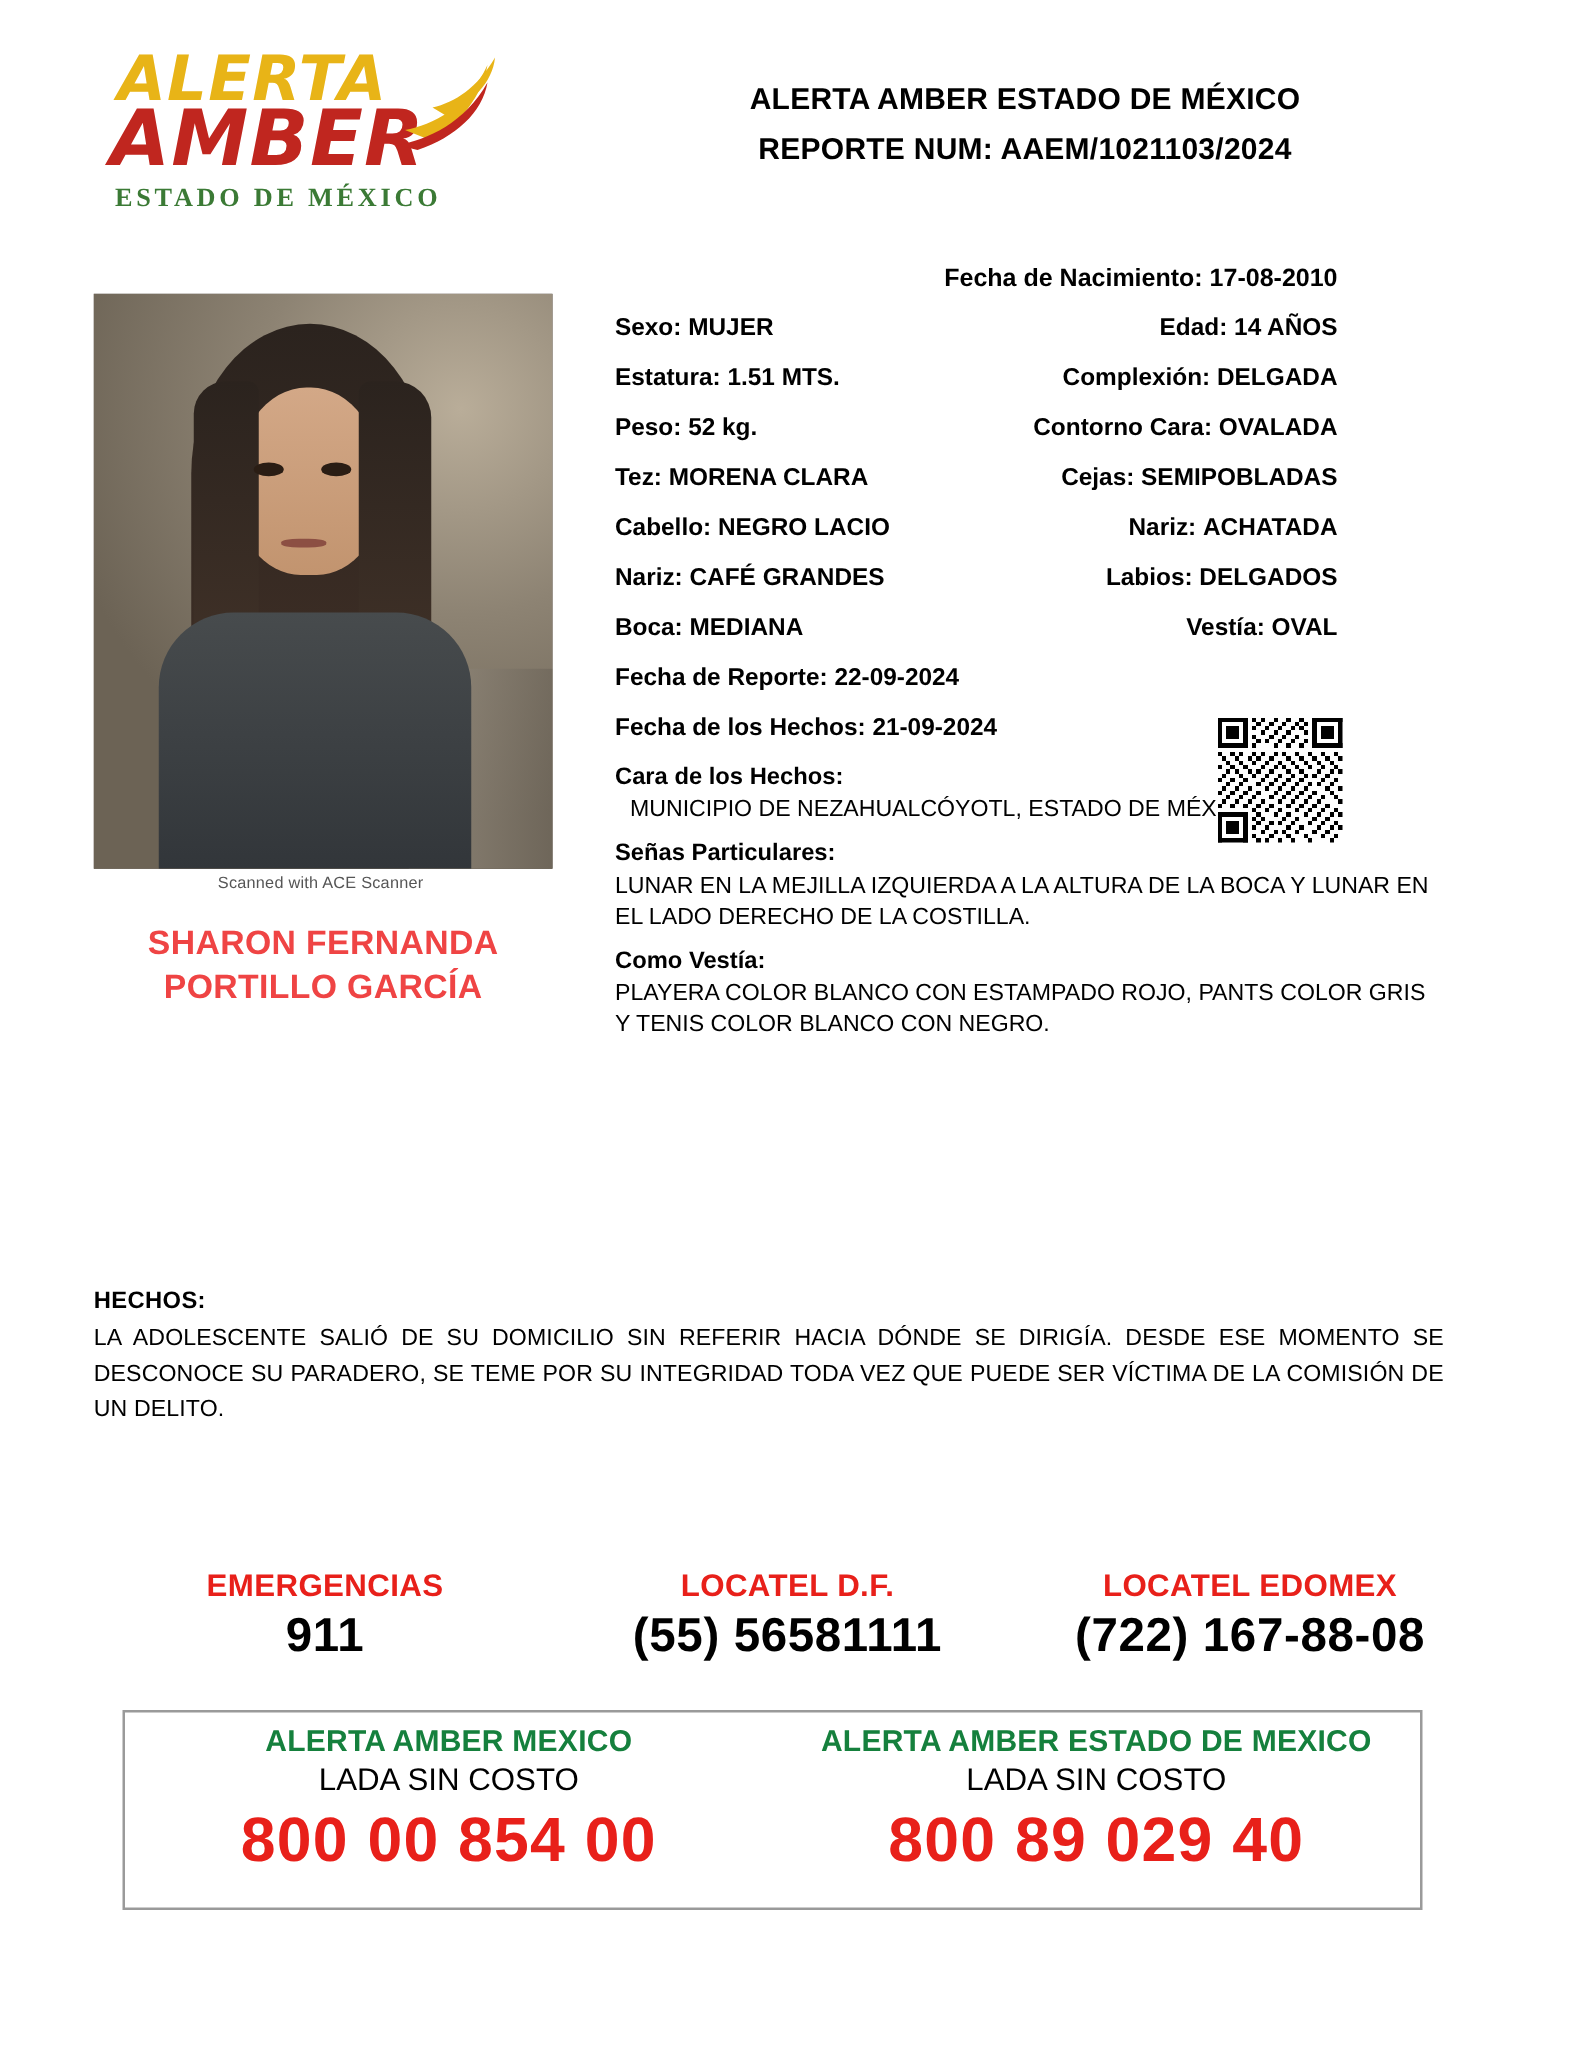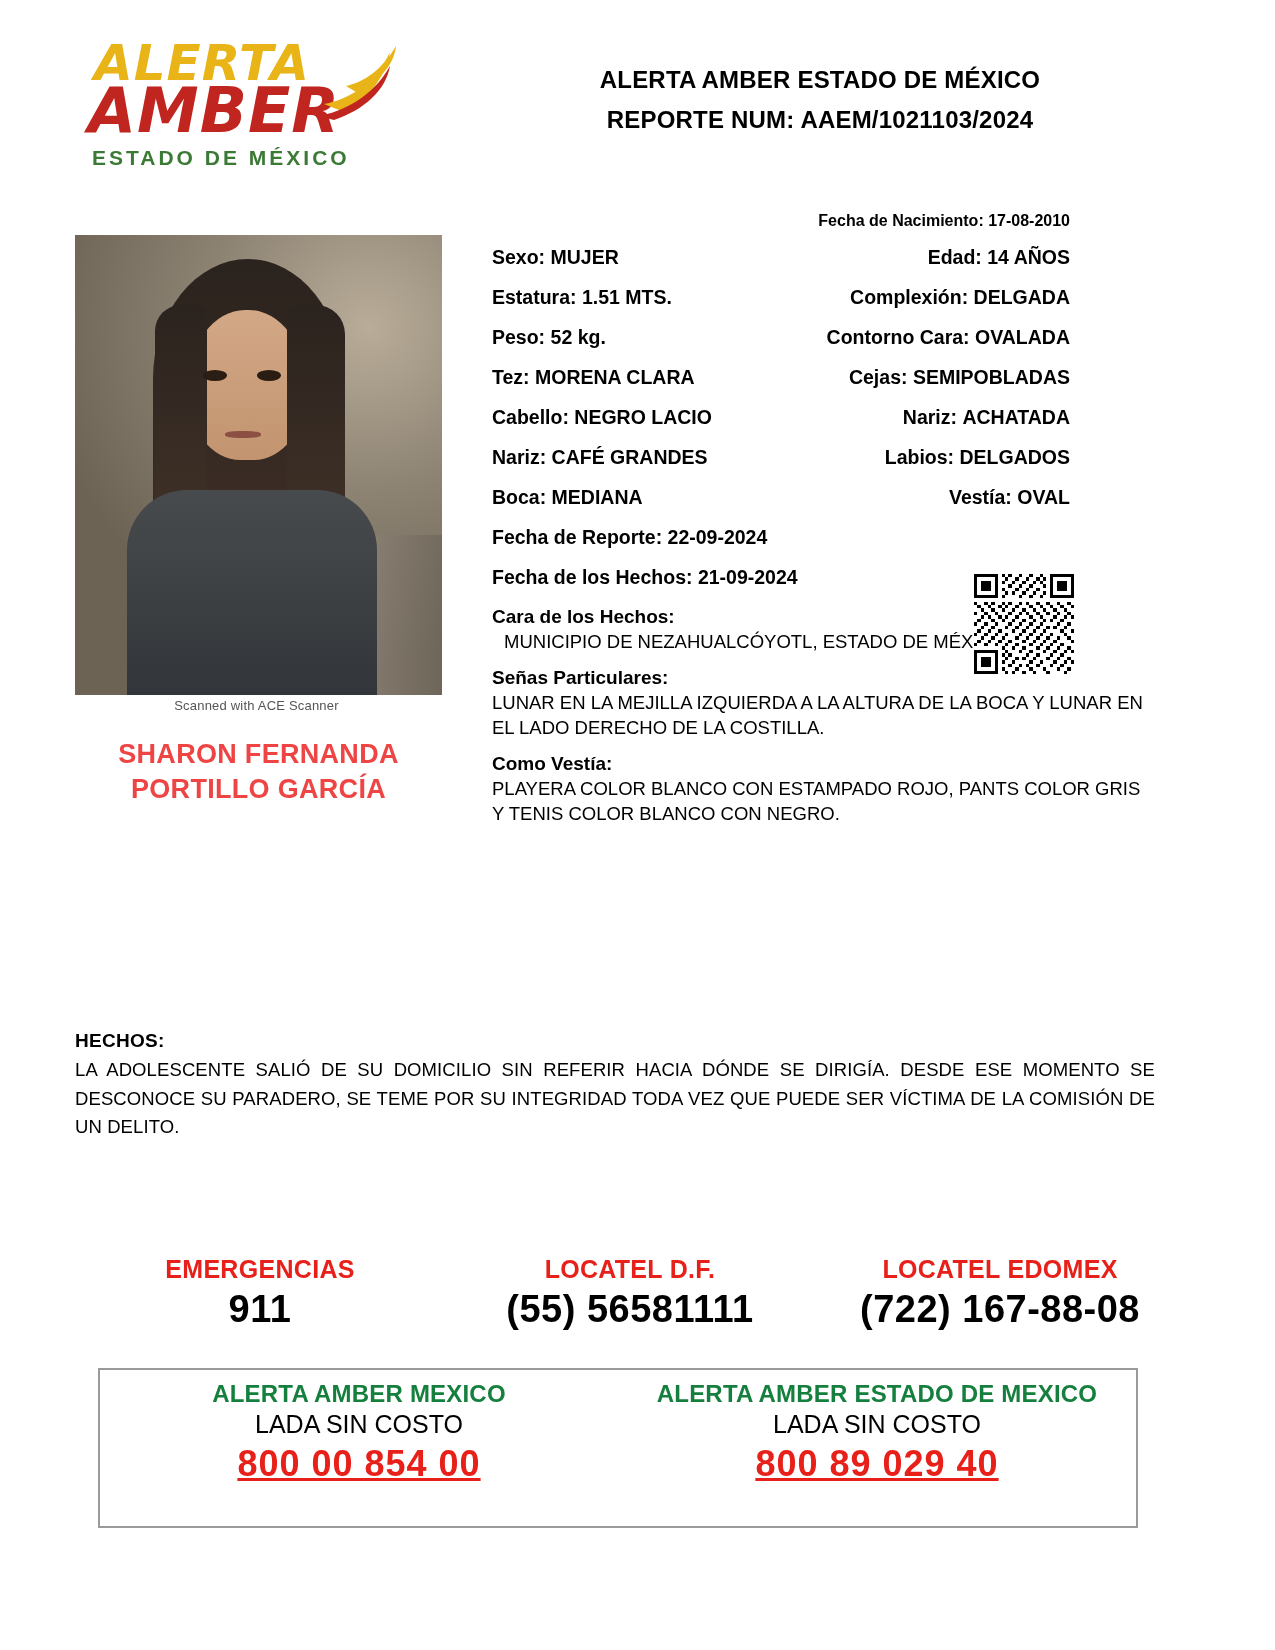--- a/index.html
+++ b/index.html
@@ -49,21 +49,21 @@
     margin-top: -6px;
   }
   .logo-swoosh {
     position: absolute;
     right: -14px;
     top: 2px;
     width: 86px;
     height: 78px;
   }
   .logo-sub {
-    font-family: Liberation Sans, sans-serif;
+    font-family: Liberation Serif, serif;
     font-weight: 700;
     font-size: 21px;
     letter-spacing: 3px;
     color: #3b7a35;
     margin-top: 6px;
     text-align: left;
     margin-left: 4px;
   }
   .header-titles {
     position: absolute;
@@ -163,21 +163,21 @@
   
   .data {
     position: absolute;
     left: 492px;
     top: 212px;
     width: 660px;
   }
   .dob {
     text-align: right;
     font-weight: 700;
-    font-size: 16px;
+    font-size: 20px;
     padding-right: 82px;
     margin-bottom: 16px;
   }
   .row {
     display: flex;
     justify-content: space-between;
     font-size: 19.5px;
     margin-bottom: 17px;
     white-space: nowrap;
   }
@@ -279,24 +279,23 @@
     font-size: 24px;
     letter-spacing: .2px;
   }
   .footer-sub {
     font-size: 25px;
     margin-top: 2px;
   }
   .footer-num {
     color: #e8201a;
     font-weight: 700;
-    font-size: 36px;
+    font-size: 50px;
     margin-top: 4px;
     letter-spacing: 1px;
-    text-decoration: underline;
   }
 </style>
 </head>
 <body>
 
 <div class="header">
 
   <div class="logo-block">
     <div style="position:relative;">
       <div class="logo-alerta">ALERTA</div>

